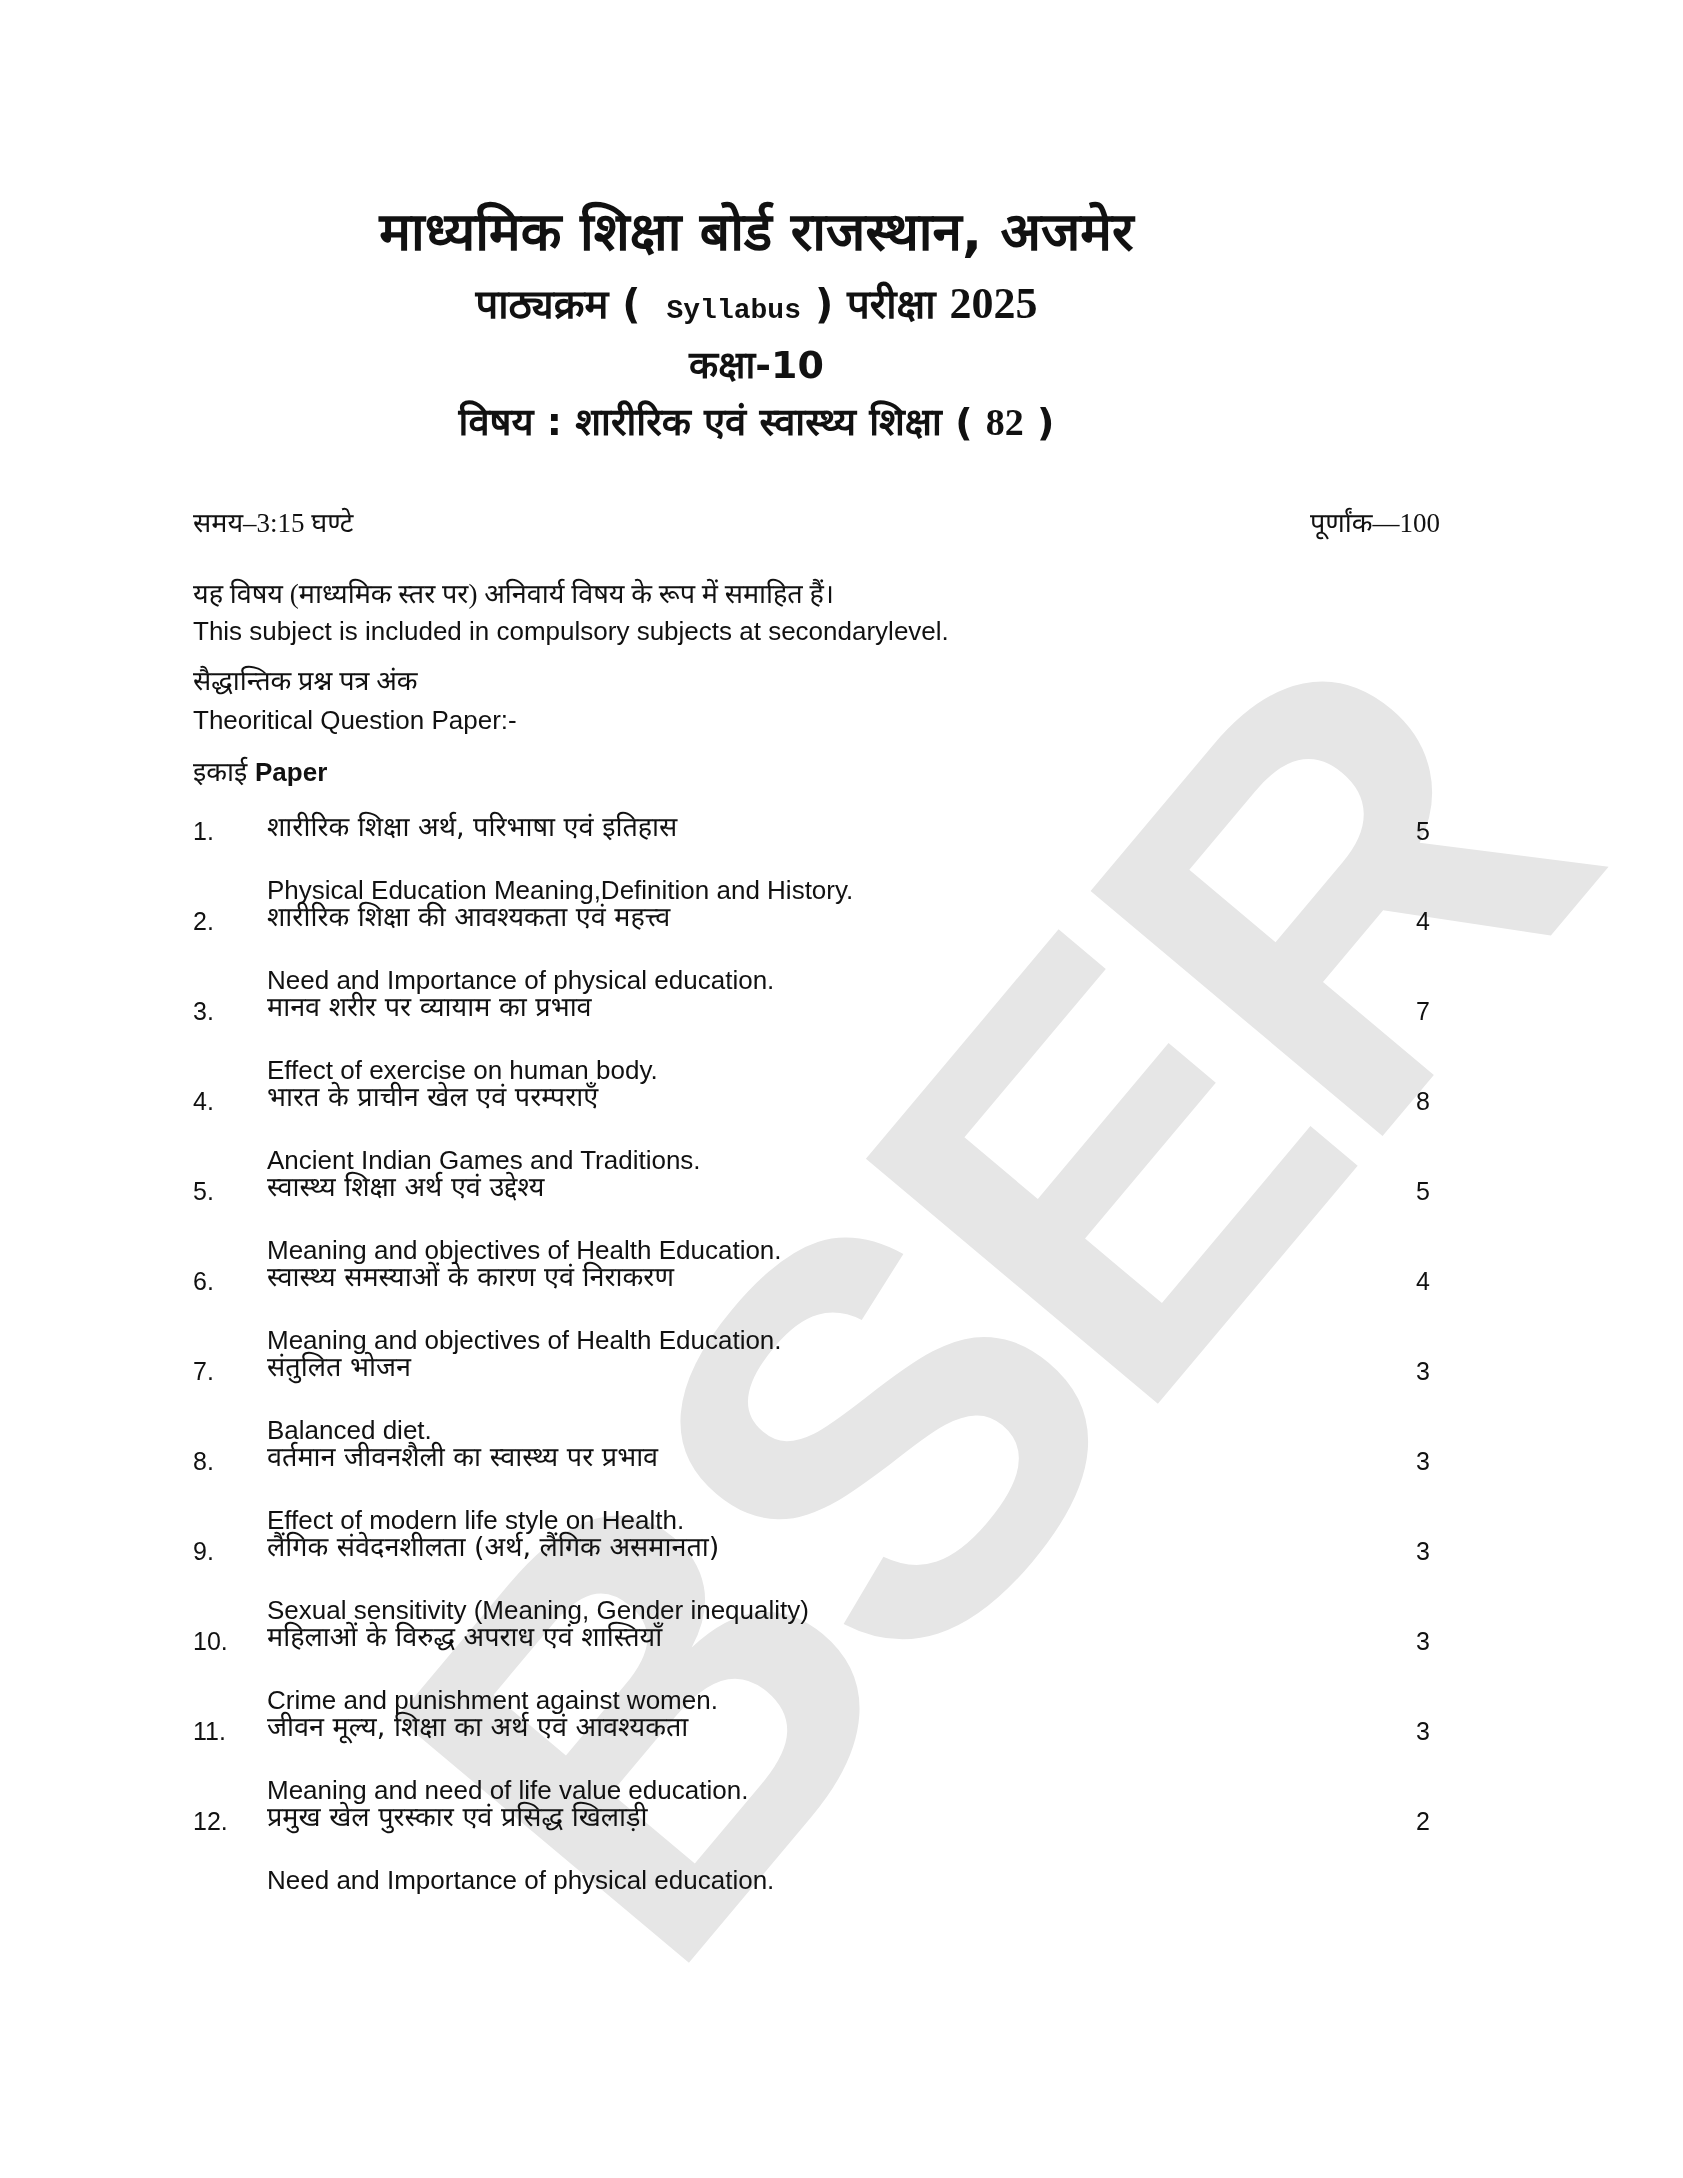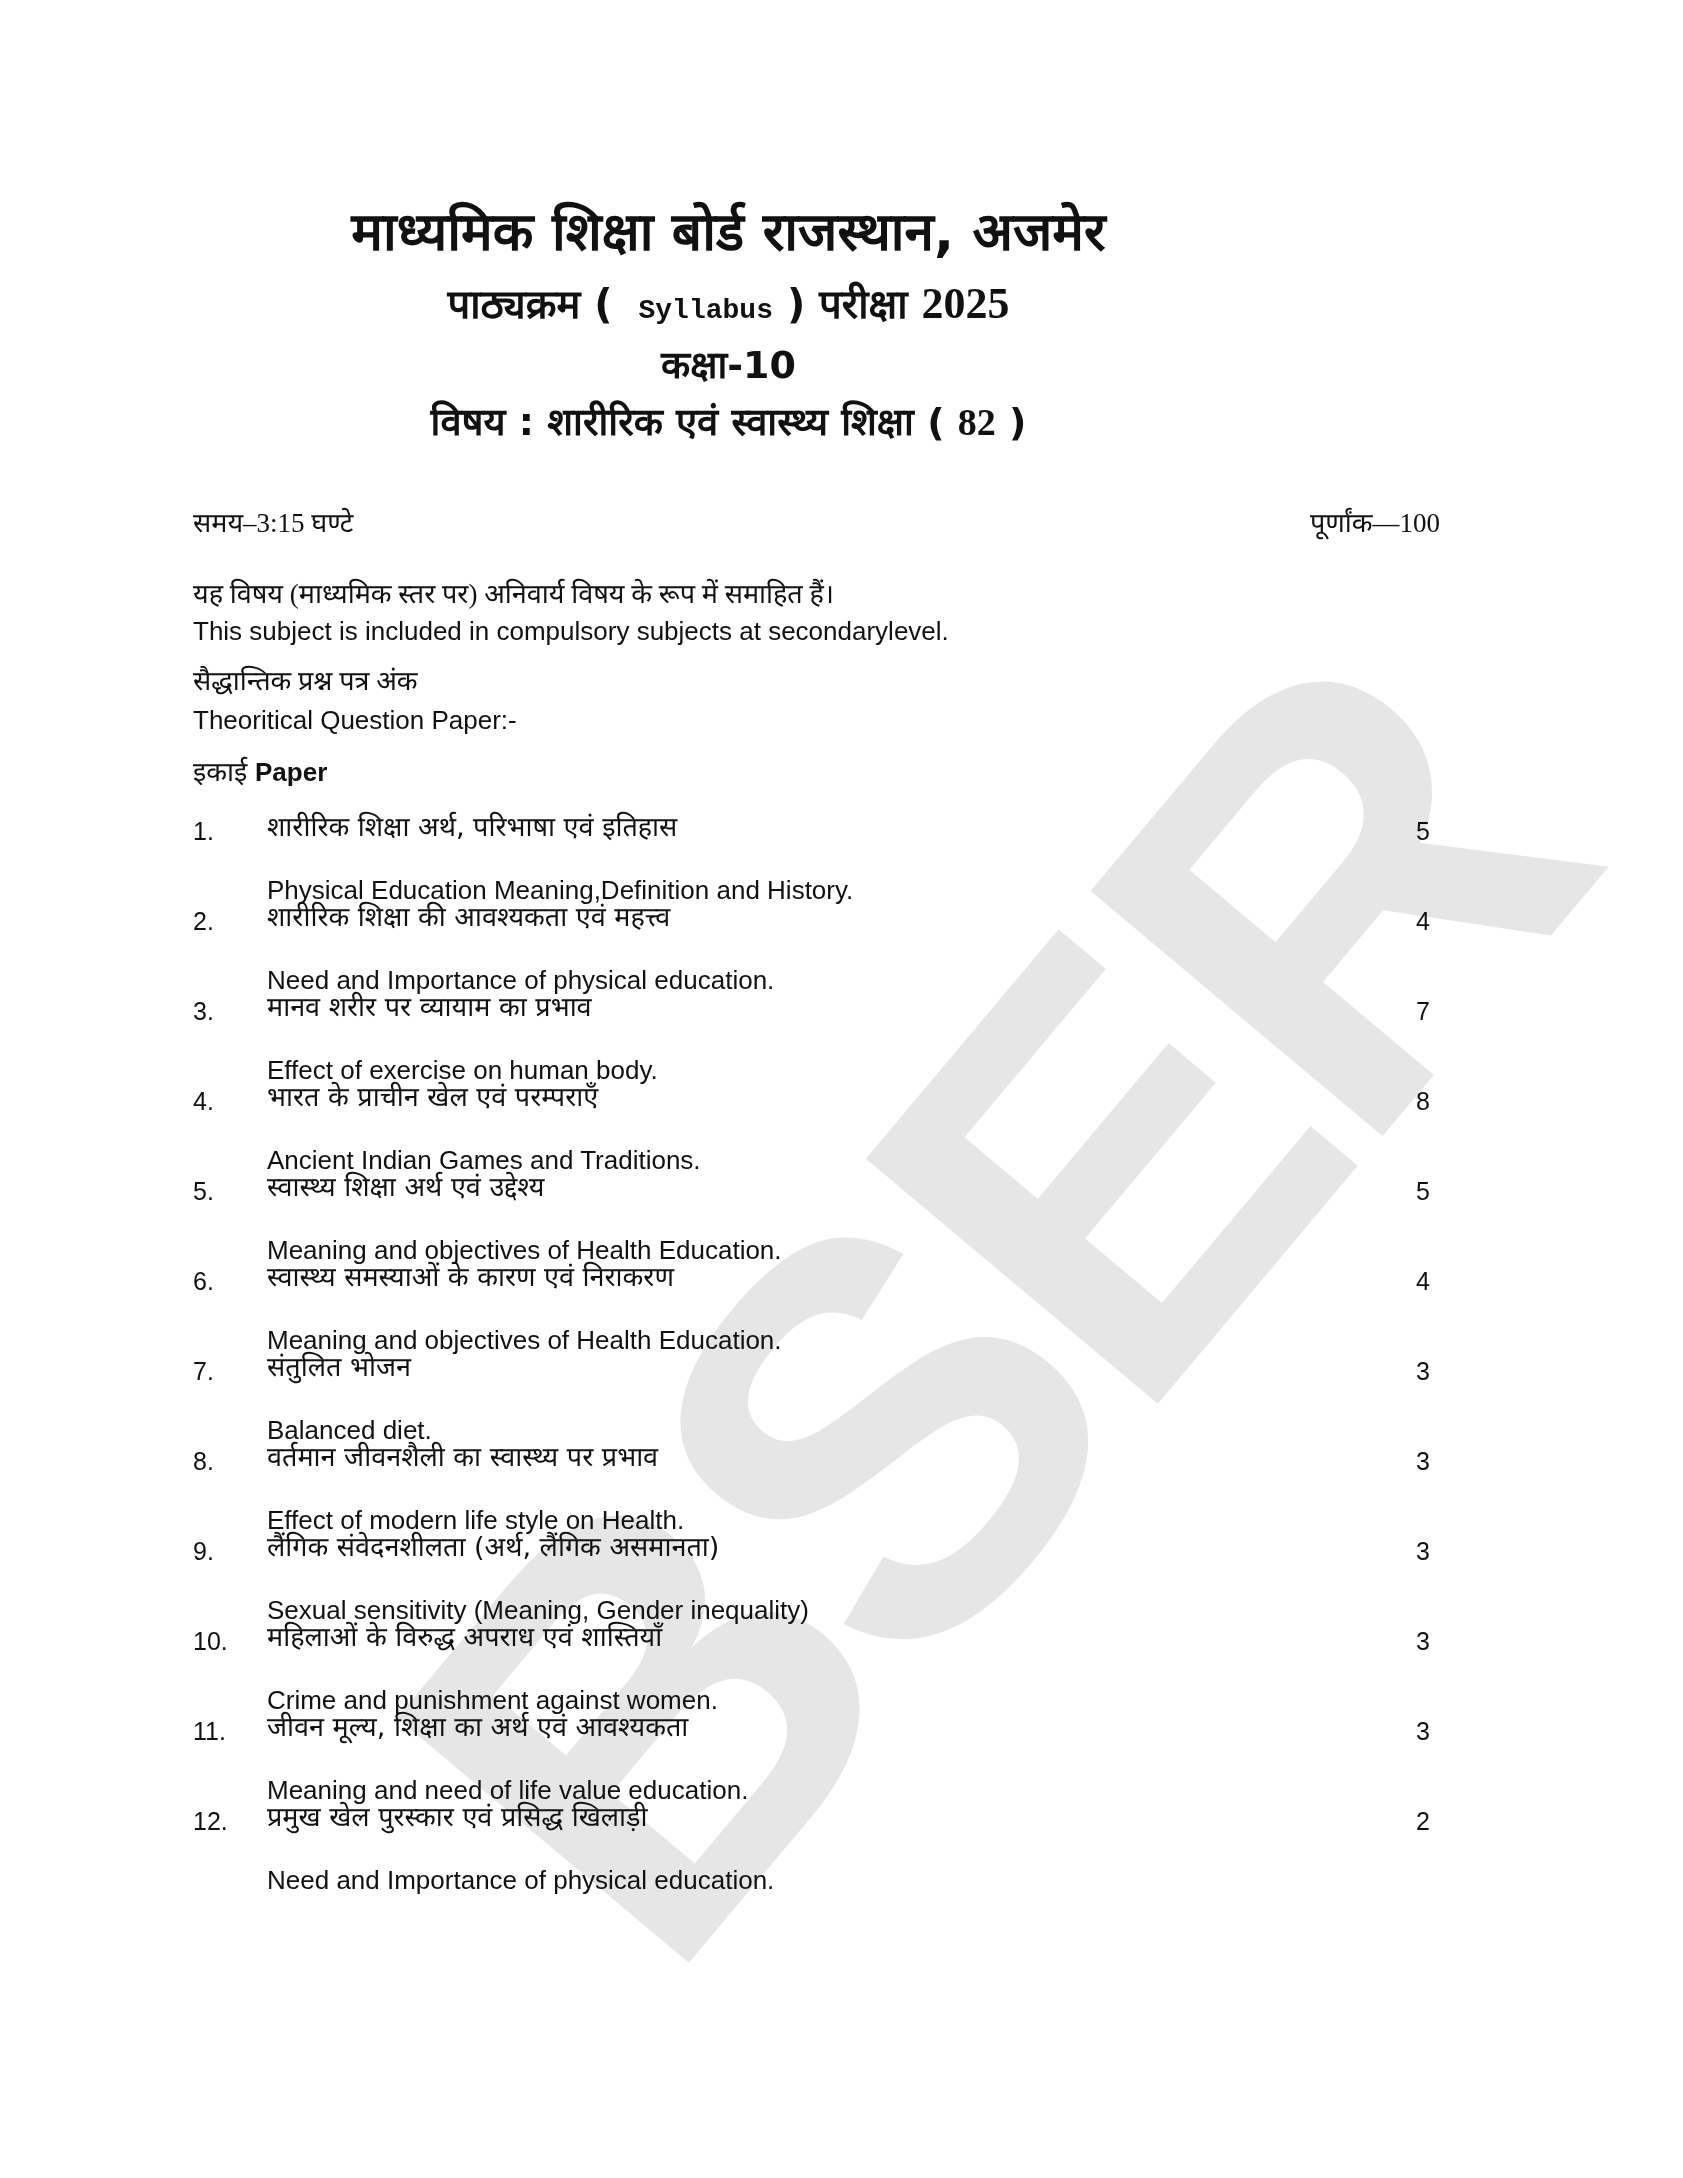--- a/index.html
+++ b/index.html
@@ -11,23 +11,24 @@
   .watermark {
     position: absolute; left: 257px; top: 990px;
     font-family: "Liberation Sans", "DejaVu Sans", sans-serif;
     font-weight: bold; font-size: 554px; color: #e6e6e6;
     transform: rotate(-50deg); transform-origin: center center;
     letter-spacing: -20px; white-space: nowrap; user-select: none;
     z-index: 0;
   }
   .page { position: absolute; inset: 0; z-index: 1; }
   .title {
-    position: absolute; left: 16px; width: 1425px; text-align: center;
+    position: absolute; left: 0; width: 1425px; text-align: center;
     font-family: "DejaVu Sans", "Liberation Sans", sans-serif; font-weight: bold;
     color: #111;
+    padding-left: 44px;
   }
   .t1 { top: 193px; font-size: 53px; }
   .t2 { top: 275px; font-size: 40px; }
   .t2 .latin { font-family: Liberation Mono, monospace; font-size: 28px; margin-left: 12px; }
   .t2 .year { font-family: "Liberation Serif", "DejaVu Serif", serif; font-size: 44px; }
   .t3 { top: 337px; font-size: 38px; }
   .t4 { top: 394px; font-size: 38px; }
   .t4 .num { font-family: Liberation Serif, serif; }
 
   .meta-row { position: absolute; top: 503px; left: 193px; width: 1247px; font-size: 27px; }

